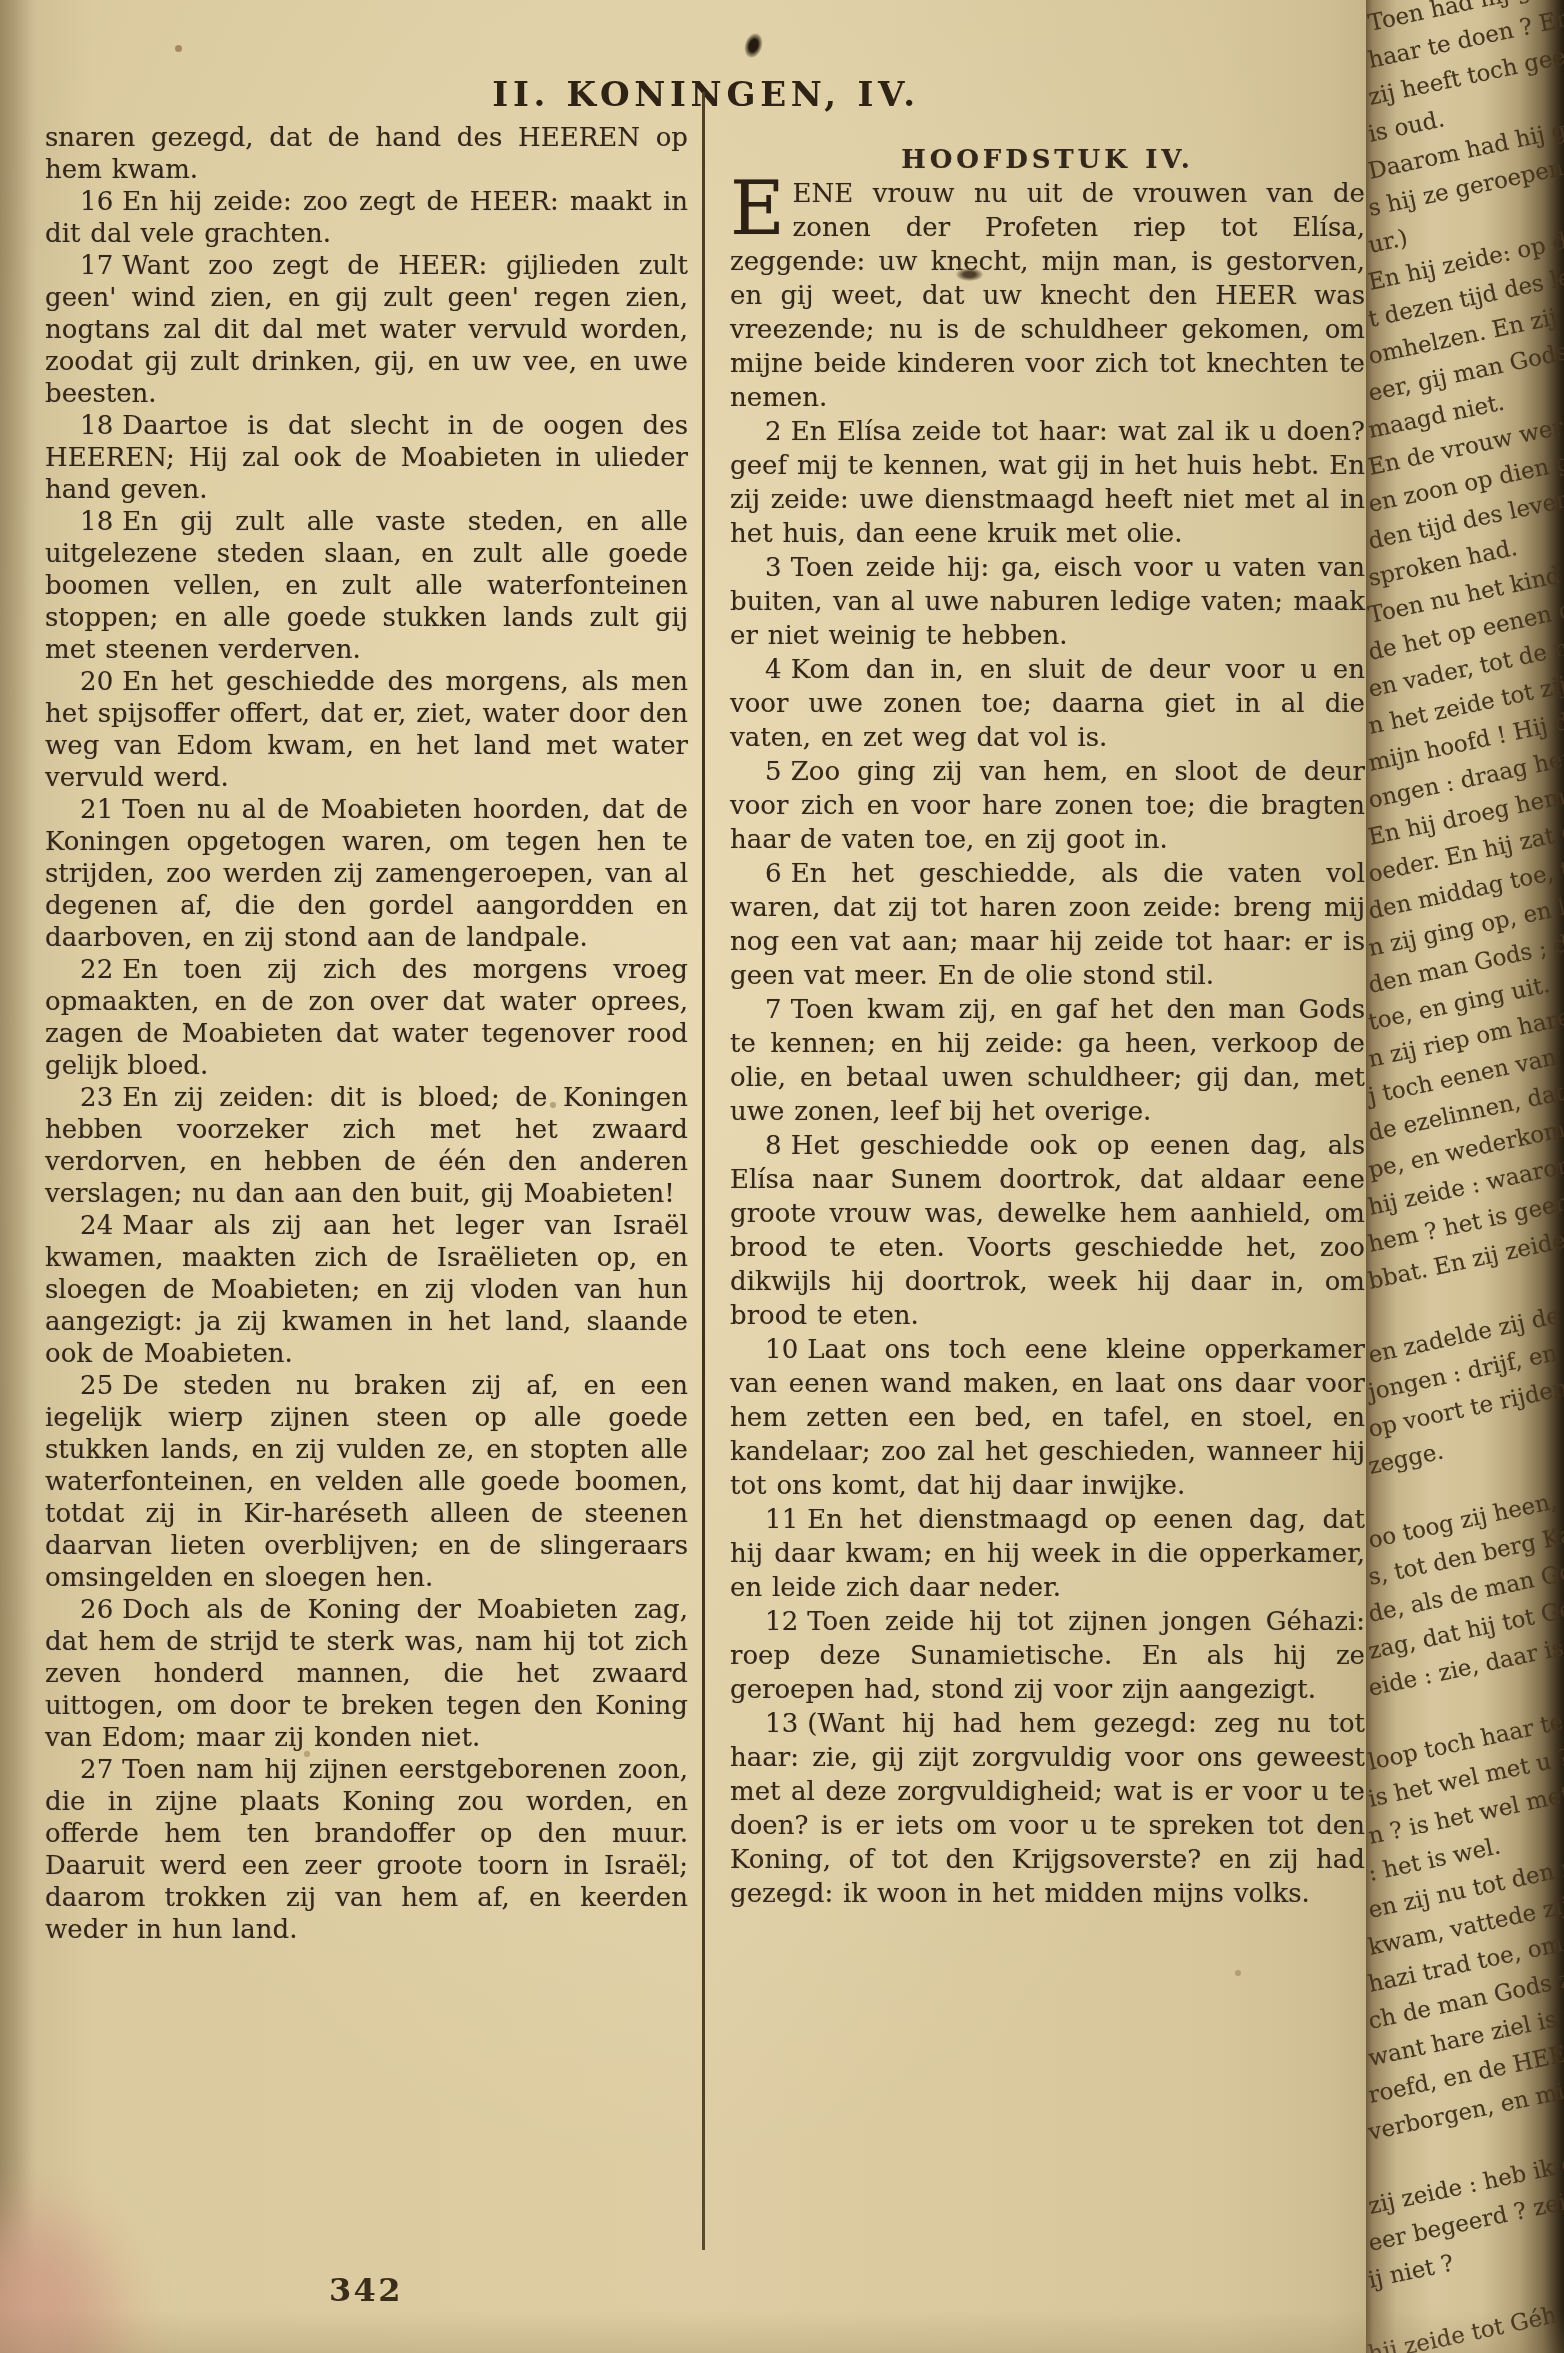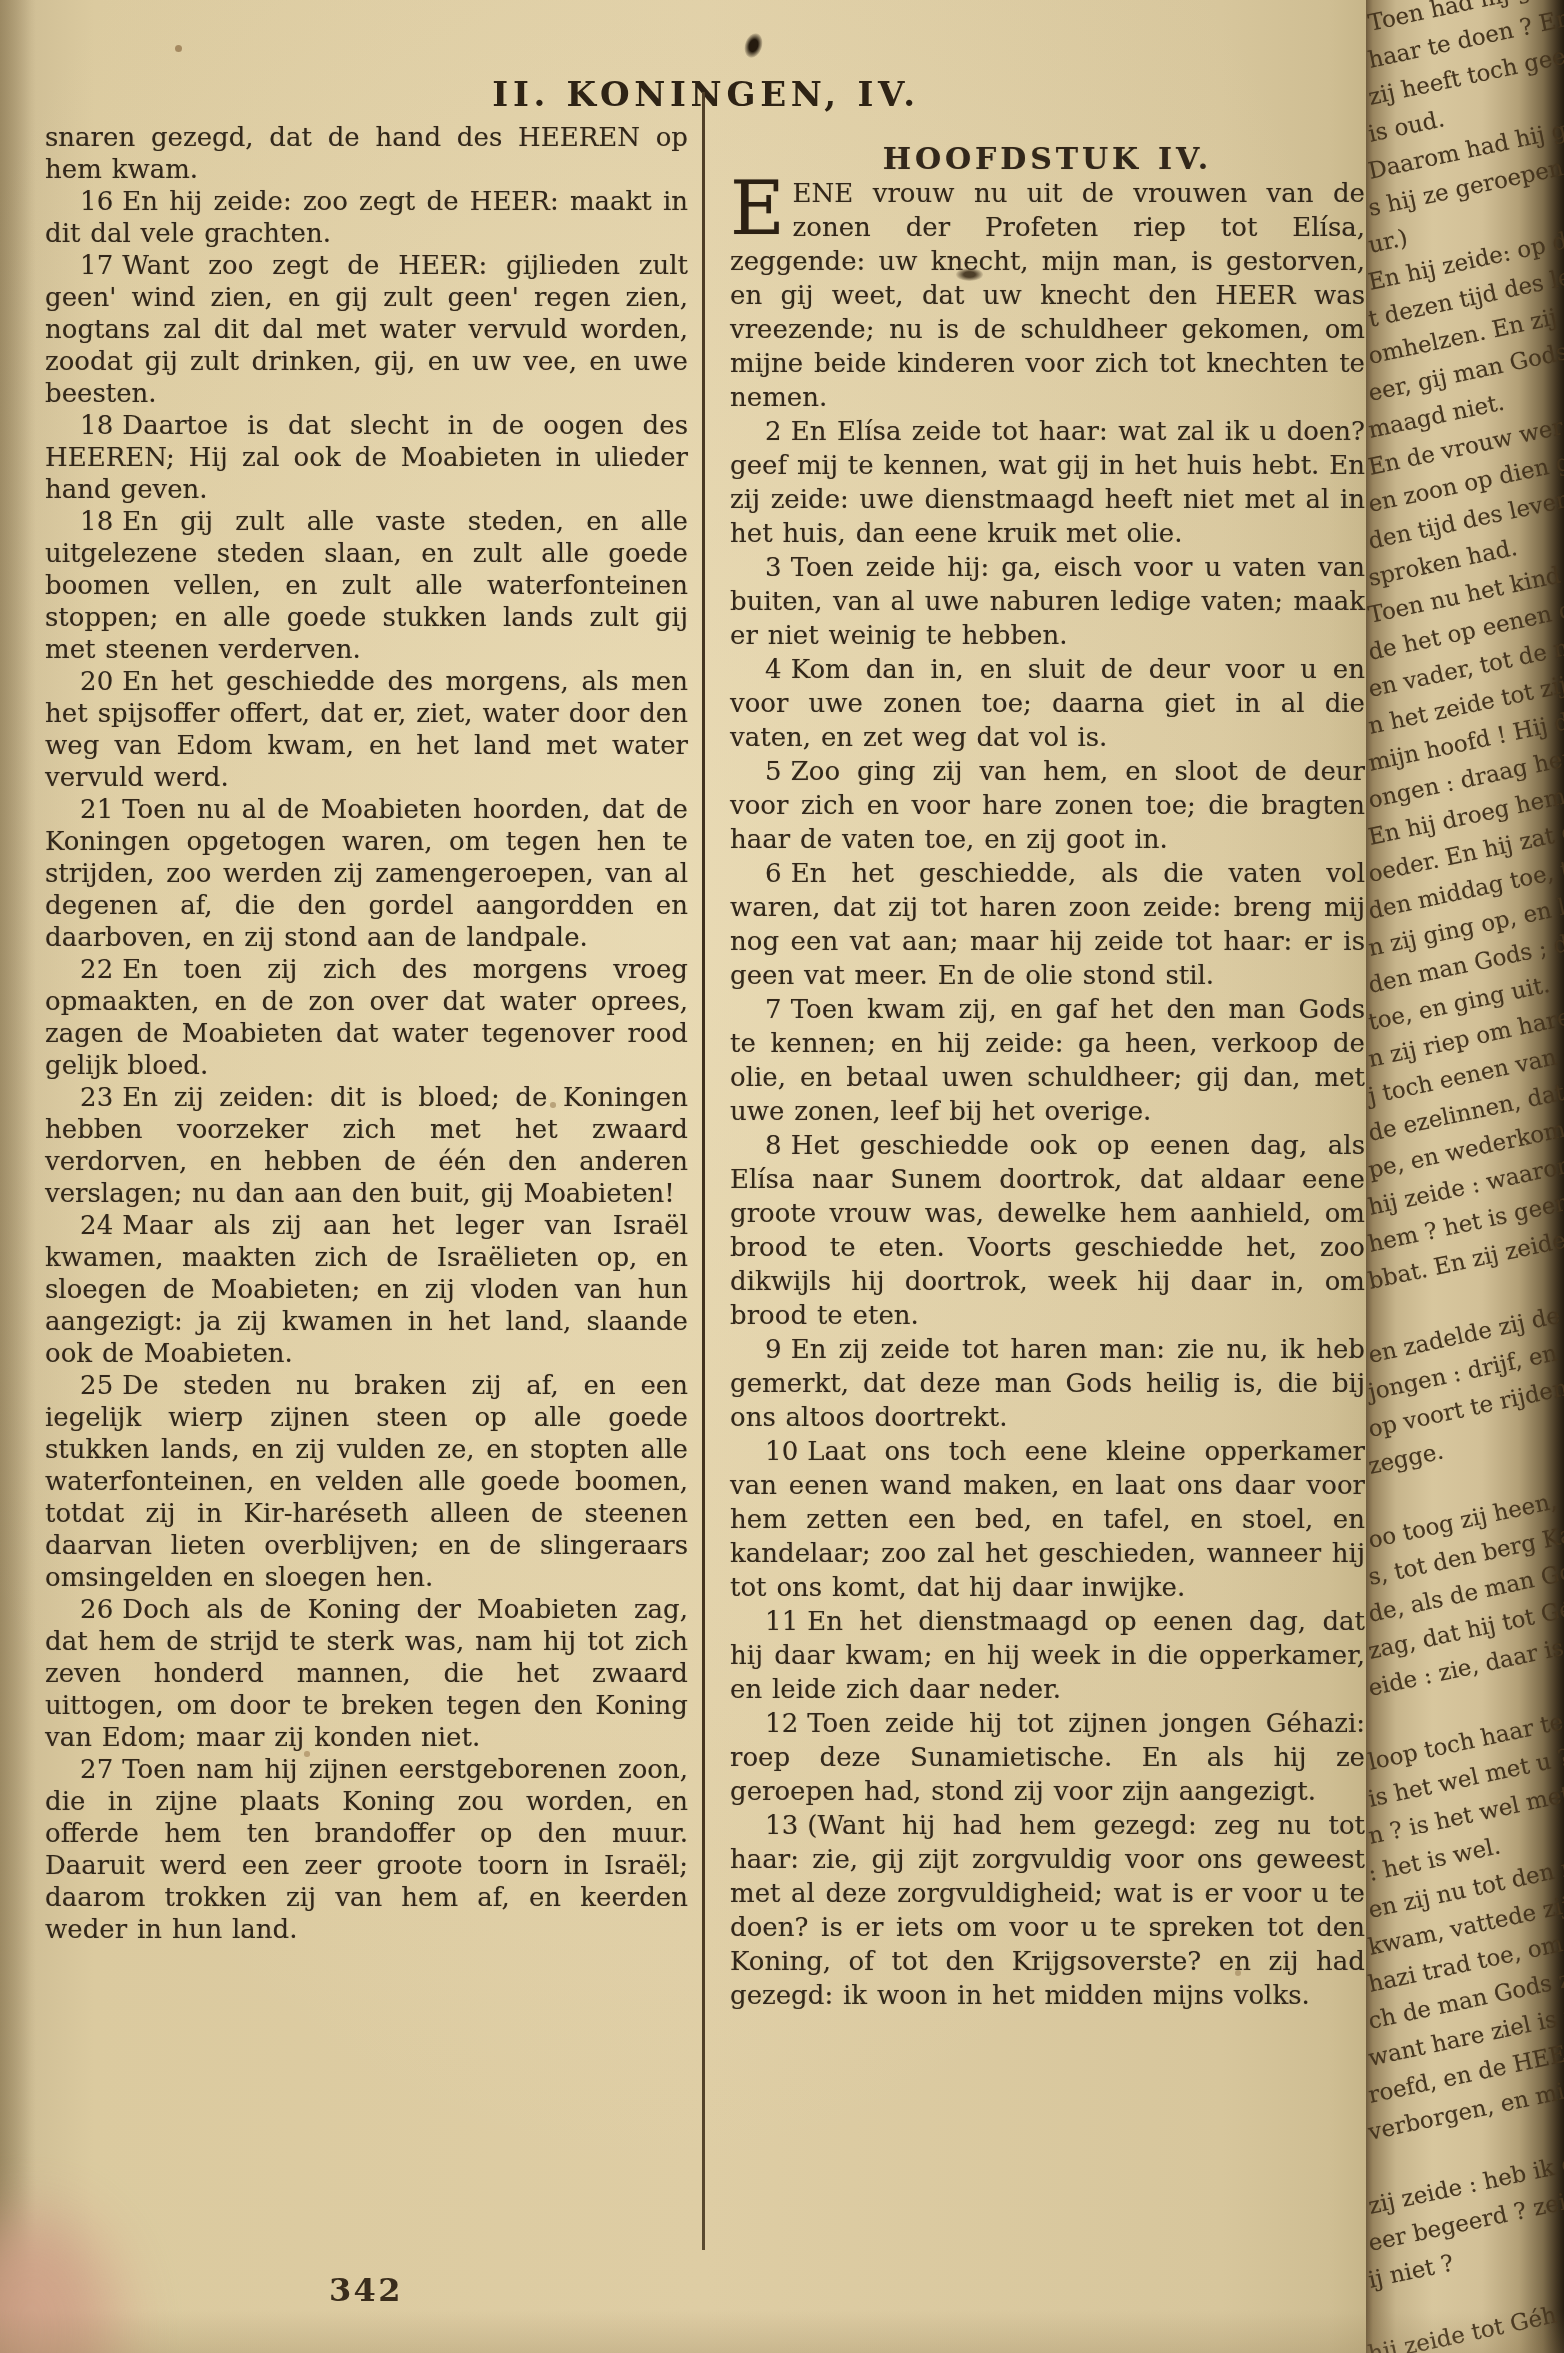--- a/index.html
+++ b/index.html
@@ -24,21 +24,21 @@
   
   .col{position:absolute;text-align:justify;font-size:26px;word-spacing:1.6px;
        text-shadow:0 0 0.8px rgba(48,37,22,0.35);}
   .col-left{left:45px;top:121px;width:643px;line-height:32px;}
   .col-right{left:730px;top:142px;width:635px;line-height:34px;}
   .col p{margin:0;padding:0;}
   p.verse{text-indent:1.35em;}
   p.continuation{text-indent:0;}
   .vnum{padding-right:0.35em;}
   .chapter-heading{
-    text-align:center;font-size:30px;letter-spacing:3.9px;font-weight:bold;
+    text-align:center;font-size:26px;letter-spacing:3.9px;font-weight:bold;
     margin:0 0 15.6px 0;text-indent:0;
   }
   .dropcap{
     float:left;
     font-size:75px;line-height:58px;
     padding:3.1px 7.8px 0 0;
     font-weight:normal;color:#2b2013;
   }
   .divider{
     position:absolute;left:702px;top:92px;width:3.1px;height:2158px;
@@ -140,21 +140,20 @@
         <p class="verse"><span class="vnum">4</span><span>Kom dan in, en sluit de deur voor u en voor uwe zonen toe; daarna giet in al die vaten, en zet weg dat vol is.</span></p>
 
         <p class="verse"><span class="vnum">5</span><span>Zoo ging zij van hem, en sloot de deur voor zich en voor hare zonen toe; die bragten haar de vaten toe, en zij goot in.</span></p>
 
         <p class="verse"><span class="vnum">6</span><span>En het geschiedde, als die vaten vol waren, dat zij tot haren zoon zeide: breng mij nog een vat aan; maar hij zeide tot haar: er is geen vat meer.  En de olie stond stil.</span></p>
 
         <p class="verse"><span class="vnum">7</span><span>Toen kwam zij, en gaf het den man Gods te kennen; en hij zeide: ga heen, verkoop de olie, en betaal uwen schuldheer; gij dan, met uwe zonen, leef bij het overige.</span></p>
 
         <p class="verse"><span class="vnum">8</span><span>Het geschiedde ook op eenen dag, als Elísa naar Sunem doortrok, dat aldaar eene groote vrouw was, dewelke hem aanhield, om brood te eten. Voorts geschiedde het, zoo dikwijls hij doortrok, week hij daar in, om brood te eten.</span></p>
 
-        <p class="verse"><span class="vnum">9</span><span>En zij zeide tot haren man: zie nu, ik heb gemerkt, dat deze man Gods heilig is, die bij ons altoos doortrekt.</span></p>
 
         <p class="verse"><span class="vnum">10</span><span>Laat ons toch eene kleine opperkamer van eenen wand maken, en laat ons daar voor hem zetten een bed, en tafel, en stoel, en kandelaar; zoo zal het geschieden, wanneer hij tot ons komt, dat hij daar inwijke.</span></p>
 
         <p class="verse"><span class="vnum">11</span><span>En het dienstmaagd op eenen dag, dat hij daar kwam; en hij week in die opperkamer, en leide zich daar neder.</span></p>
 
         <p class="verse"><span class="vnum">12</span><span>Toen zeide hij tot zijnen jongen Géhazi: roep deze Sunamietische.  En als hij ze geroepen had, stond zij voor zijn aangezigt.</span></p>
 
         <p class="verse"><span class="vnum">13</span><span>(Want hij had hem gezegd: zeg nu tot haar: zie, gij zijt zorgvuldig voor ons geweest met al deze zorgvuldigheid; wat is er voor u te doen? is er iets om voor u te spreken tot den Koning, of tot den Krijgsoverste? en zij had gezegd: ik woon in het midden mijns volks.</span></p>
       </div>
   </div>

